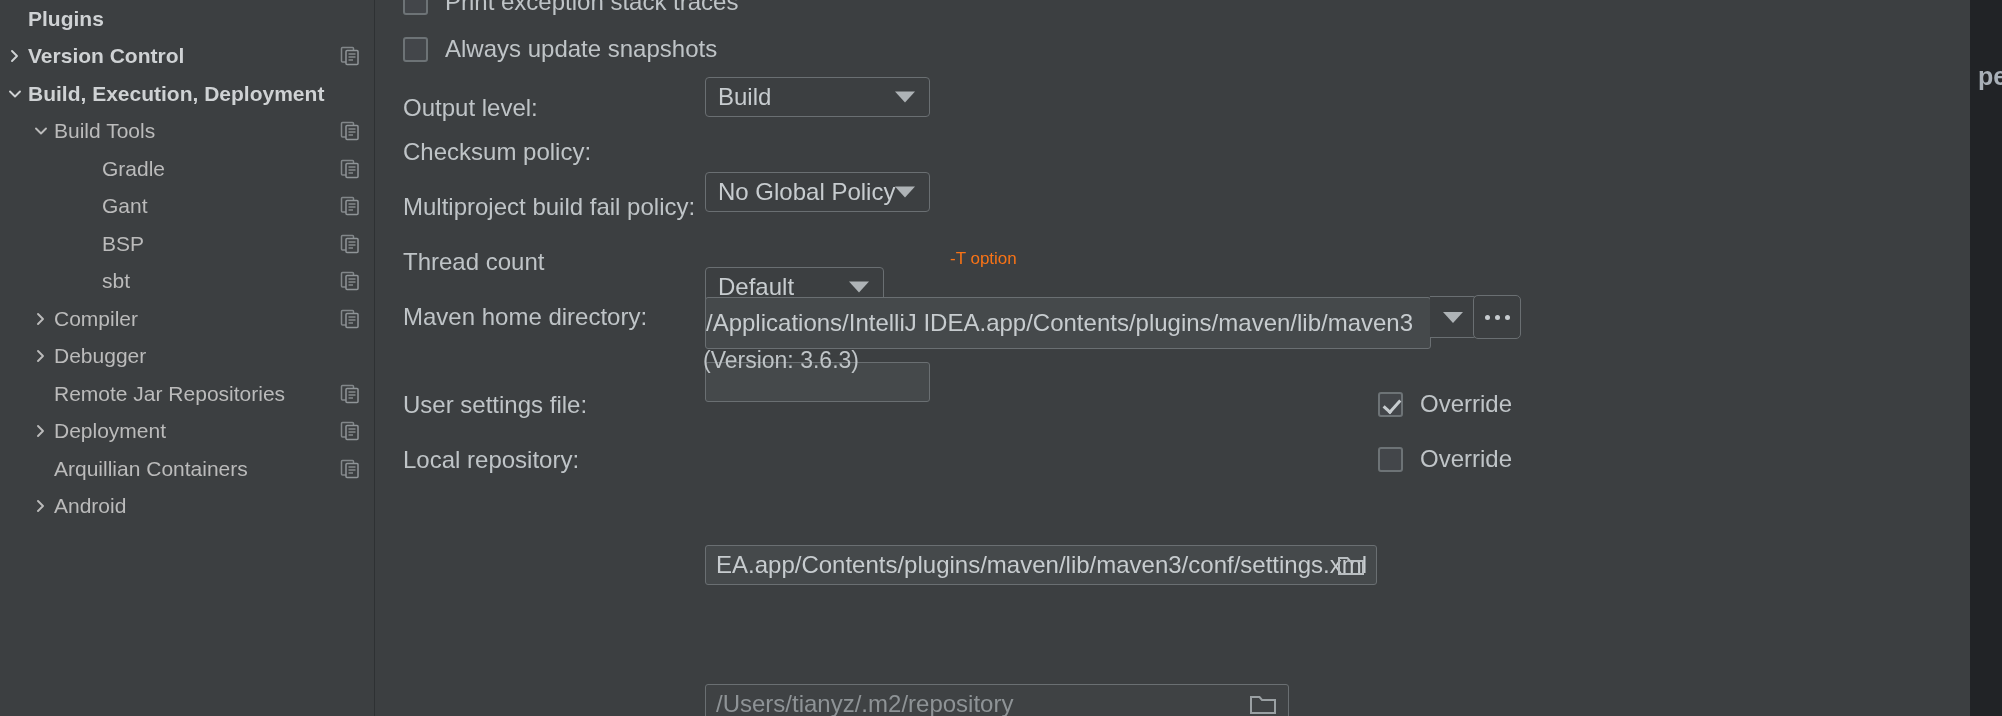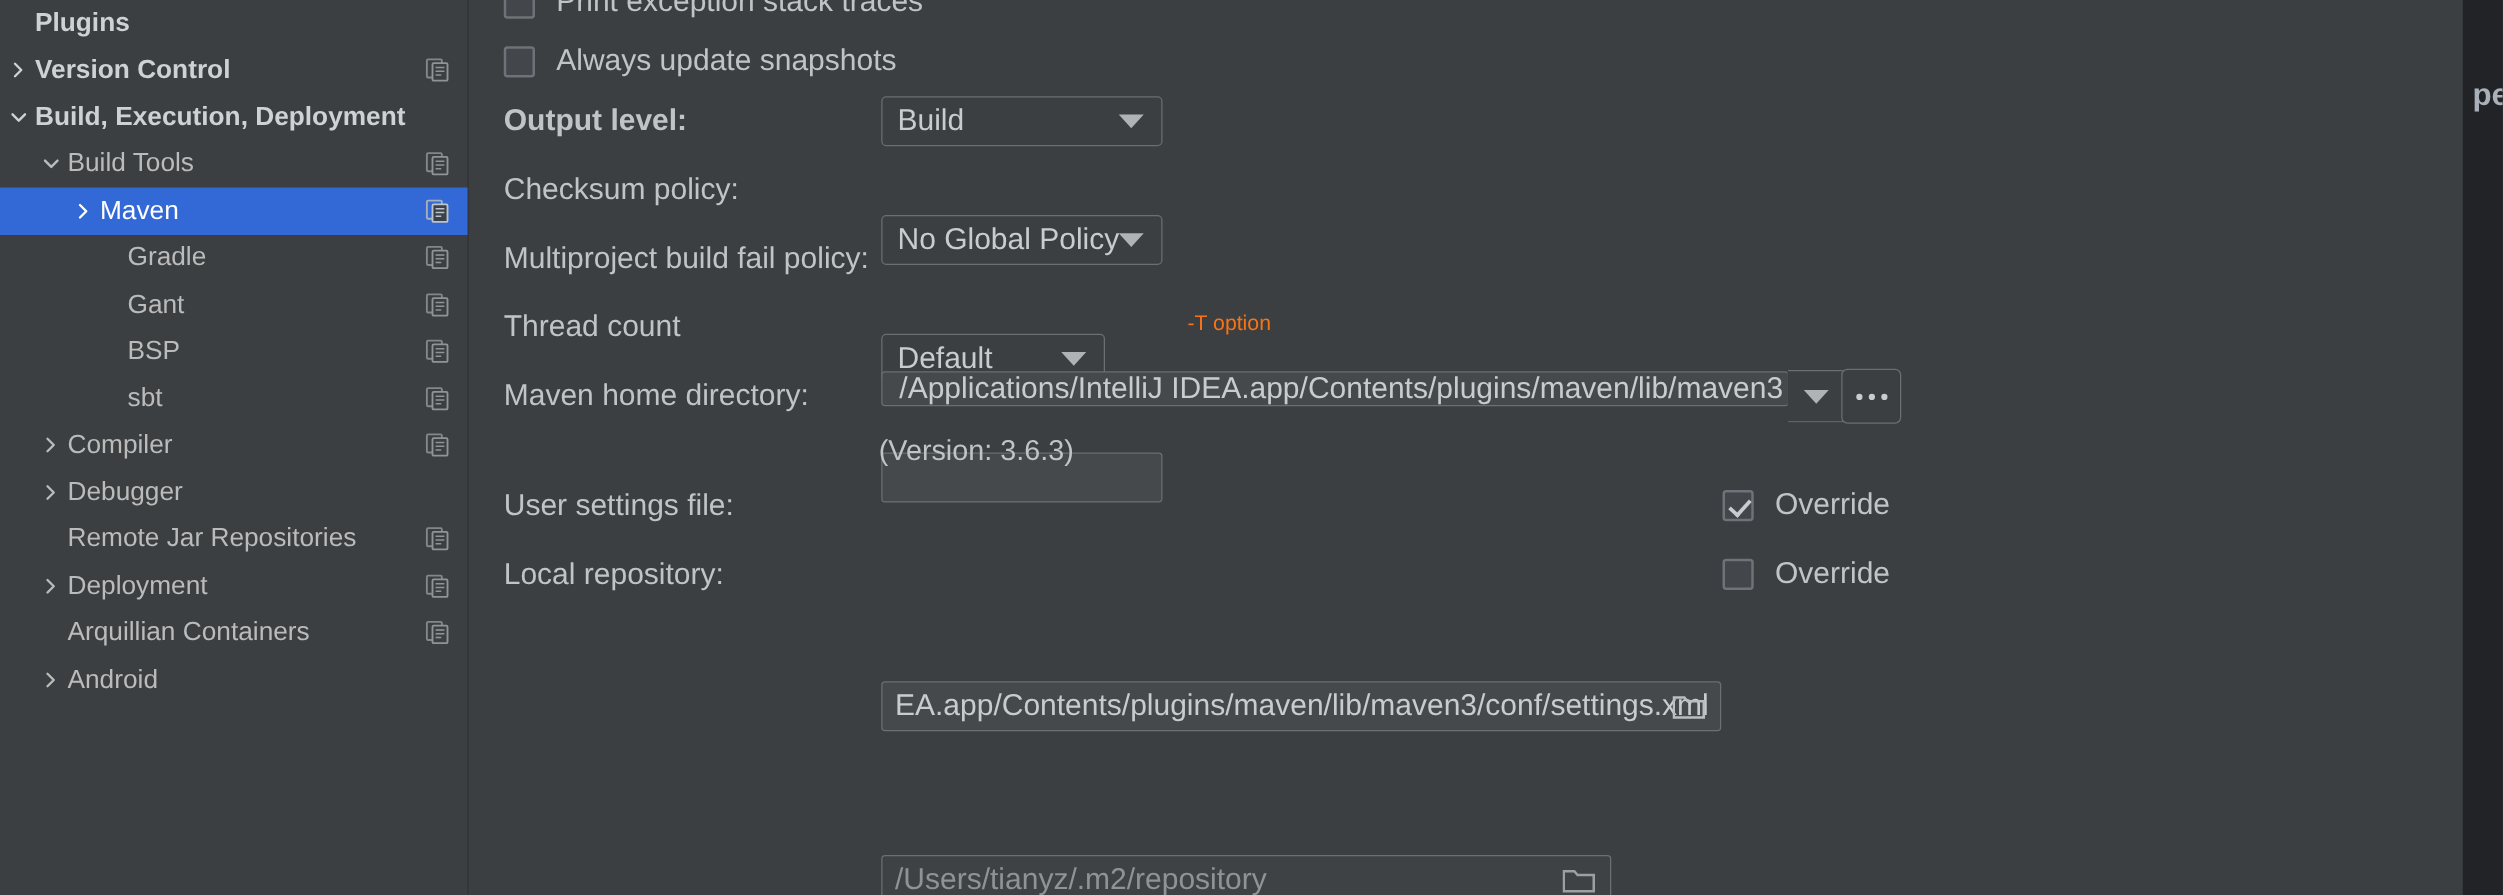--- a/index.html
+++ b/index.html
@@ -163,28 +163,28 @@
   }
   .tfield.disabled { background: #3F4244; color: #8E9396; }
   .tfield .folder {
     position: absolute;
     right: 12px; top: 50%;
     transform: translateY(-50%);
     width: 26px; height: 22px;
   }
 
   .combo-flat {
-    height: 28px;
+    height: 52px;
     border: 1px solid #6A6F72;
     border-radius: 3px;
     background: #45494B;
     display: flex; align-items: center;
     color: #C7CCCF; font-size: 24px;
-    padding-left: 10px;
-    white-space: nowrap; overflow: hidden; justify-content: center;
+    padding-left: 0;
+    white-space: nowrap; overflow: hidden;
   }
   .dd-btn {
     width: 46px; height: 42px;
     border: 1px solid #6A6F72;
     border-left: none;
     border-radius: 0 3px 3px 0;
     background: #3C3F41;
     display: flex; align-items: center; justify-content: center;
   }
   .dd-btn .arrow2 {
@@ -264,35 +264,20 @@
           </span>
           <span class="tree-label">Build Tools</span>
           <svg class="copy-icon" viewBox="0 0 20 20">
             <rect x="1.5" y="1.5" width="12" height="14.5" rx="1" fill="none" stroke="#AEB4B8" stroke-width="1.5"></rect>
             <rect x="6" y="4.5" width="12" height="14" rx="1" fill="#3C3F41" stroke="#C3C9CD" stroke-width="1.5"></rect>
             <line x1="8.5" y1="8" x2="15.5" y2="8" stroke="#C3C9CD" stroke-width="1.3"></line>
             <line x1="8.5" y1="11" x2="15.5" y2="11" stroke="#C3C9CD" stroke-width="1.3"></line>
             <line x1="8.5" y1="14" x2="13" y2="14" stroke="#C3C9CD" stroke-width="1.3"></line>
           </svg>
         </div>
-        <div class="tree-row ind2 selected">
-          <span class="twisty">
-            <svg width="14" height="14" viewBox="0 0 14 14">
-              <path d="M4 2 L9 7 L4 12" fill="none" stroke="currentColor" stroke-width="1.9" stroke-linecap="round" stroke-linejoin="round"></path>
-            </svg>
-          </span>
-          <span class="tree-label">Maven</span>
-          <svg class="copy-icon" viewBox="0 0 20 20">
-            <rect x="1.5" y="1.5" width="12" height="14.5" rx="1" fill="none" stroke="#AEB4B8" stroke-width="1.5"></rect>
-            <rect x="6" y="4.5" width="12" height="14" rx="1" fill="#3C3F41" stroke="#C3C9CD" stroke-width="1.5"></rect>
-            <line x1="8.5" y1="8" x2="15.5" y2="8" stroke="#C3C9CD" stroke-width="1.3"></line>
-            <line x1="8.5" y1="11" x2="15.5" y2="11" stroke="#C3C9CD" stroke-width="1.3"></line>
-            <line x1="8.5" y1="14" x2="13" y2="14" stroke="#C3C9CD" stroke-width="1.3"></line>
-          </svg>
-        </div>
         <div class="tree-row ind3">
           <span class="twisty-spacer"></span>
           <span class="tree-label">Gradle</span>
           <svg class="copy-icon" viewBox="0 0 20 20">
             <rect x="1.5" y="1.5" width="12" height="14.5" rx="1" fill="none" stroke="#AEB4B8" stroke-width="1.5"></rect>
             <rect x="6" y="4.5" width="12" height="14" rx="1" fill="#3C3F41" stroke="#C3C9CD" stroke-width="1.5"></rect>
             <line x1="8.5" y1="8" x2="15.5" y2="8" stroke="#C3C9CD" stroke-width="1.3"></line>
             <line x1="8.5" y1="11" x2="15.5" y2="11" stroke="#C3C9CD" stroke-width="1.3"></line>
             <line x1="8.5" y1="14" x2="13" y2="14" stroke="#C3C9CD" stroke-width="1.3"></line>
           </svg>
@@ -405,21 +390,21 @@
       <div class="row" style="left:28px; top:-12px;">
         <span class="cb"></span>
         <span class="cb-text">Print exception stack traces</span>
       </div>
 
       <div class="row" style="left:28px; top:35px;">
         <span class="cb"></span>
         <span class="cb-text">Always update snapshots</span>
       </div>
 
-      <div class="row" style="left:28px; top:83px;font-weight:bold;">
+      <div class="row" style="left:28px; top:94px;">
         <span class="field-label">Output level:</span>
       </div>
       <div class="combo" style="left:330px; top:77px; width:225px;">
         <span>Build</span>
         <span class="arrow"></span>
       </div>
 
       <div class="row" style="left:28px; top:138px;">
         <span class="field-label">Checksum policy:</span>
       </div>

